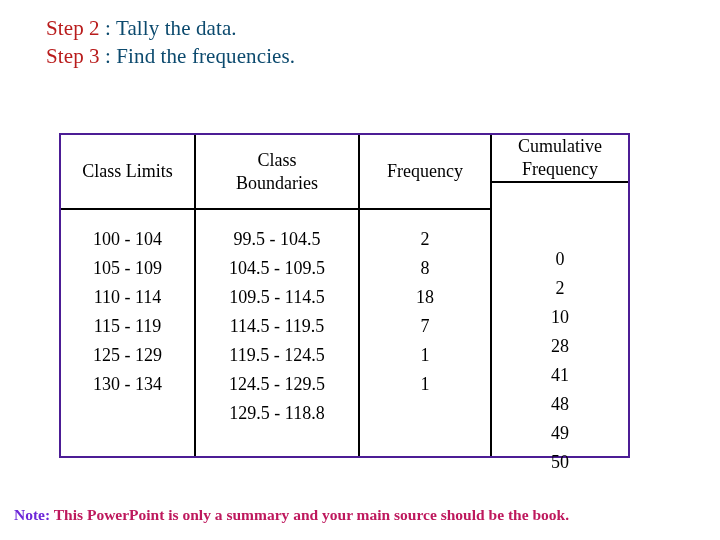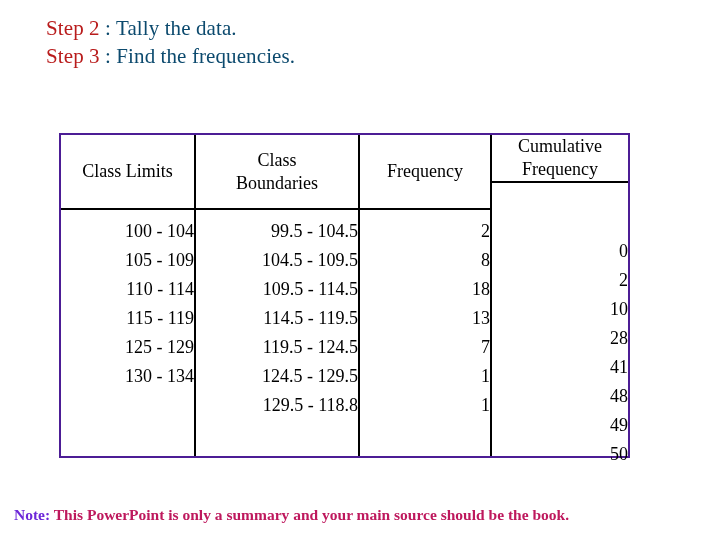--- a/index.html
+++ b/index.html
@@ -77,22 +77,22 @@
     font-size: 18px;
     line-height: 23px;
     padding: 0 6px;
   }
   .col-head span {
     display: block;
   }
 
   .col-body {
     flex: 1;
-    padding-top: 7px;
-    text-align: right;
+    padding-top: 15px;
+    text-align: center;
     font-size: 18px;
     line-height: 29px;
   }
   .cell {
     white-space: nowrap;
   }
 
   
   #footer-note {
     position: absolute;
@@ -159,21 +159,20 @@
     </div>
 
     <div class="col col-frequency">
       <div class="col-head">
         <span>Frequency</span>
       </div>
       <div class="col-body">
         <div class="cell">2</div>
         <div class="cell">8</div>
         <div class="cell">18</div>
-        <div class="cell">13</div>
         <div class="cell">7</div>
         <div class="cell">1</div>
         <div class="cell">1</div>
       </div>
     </div>
 
     <div class="col col-cumulative">
       <div class="col-head">
         <div>
           <span>Cumulative</span>

